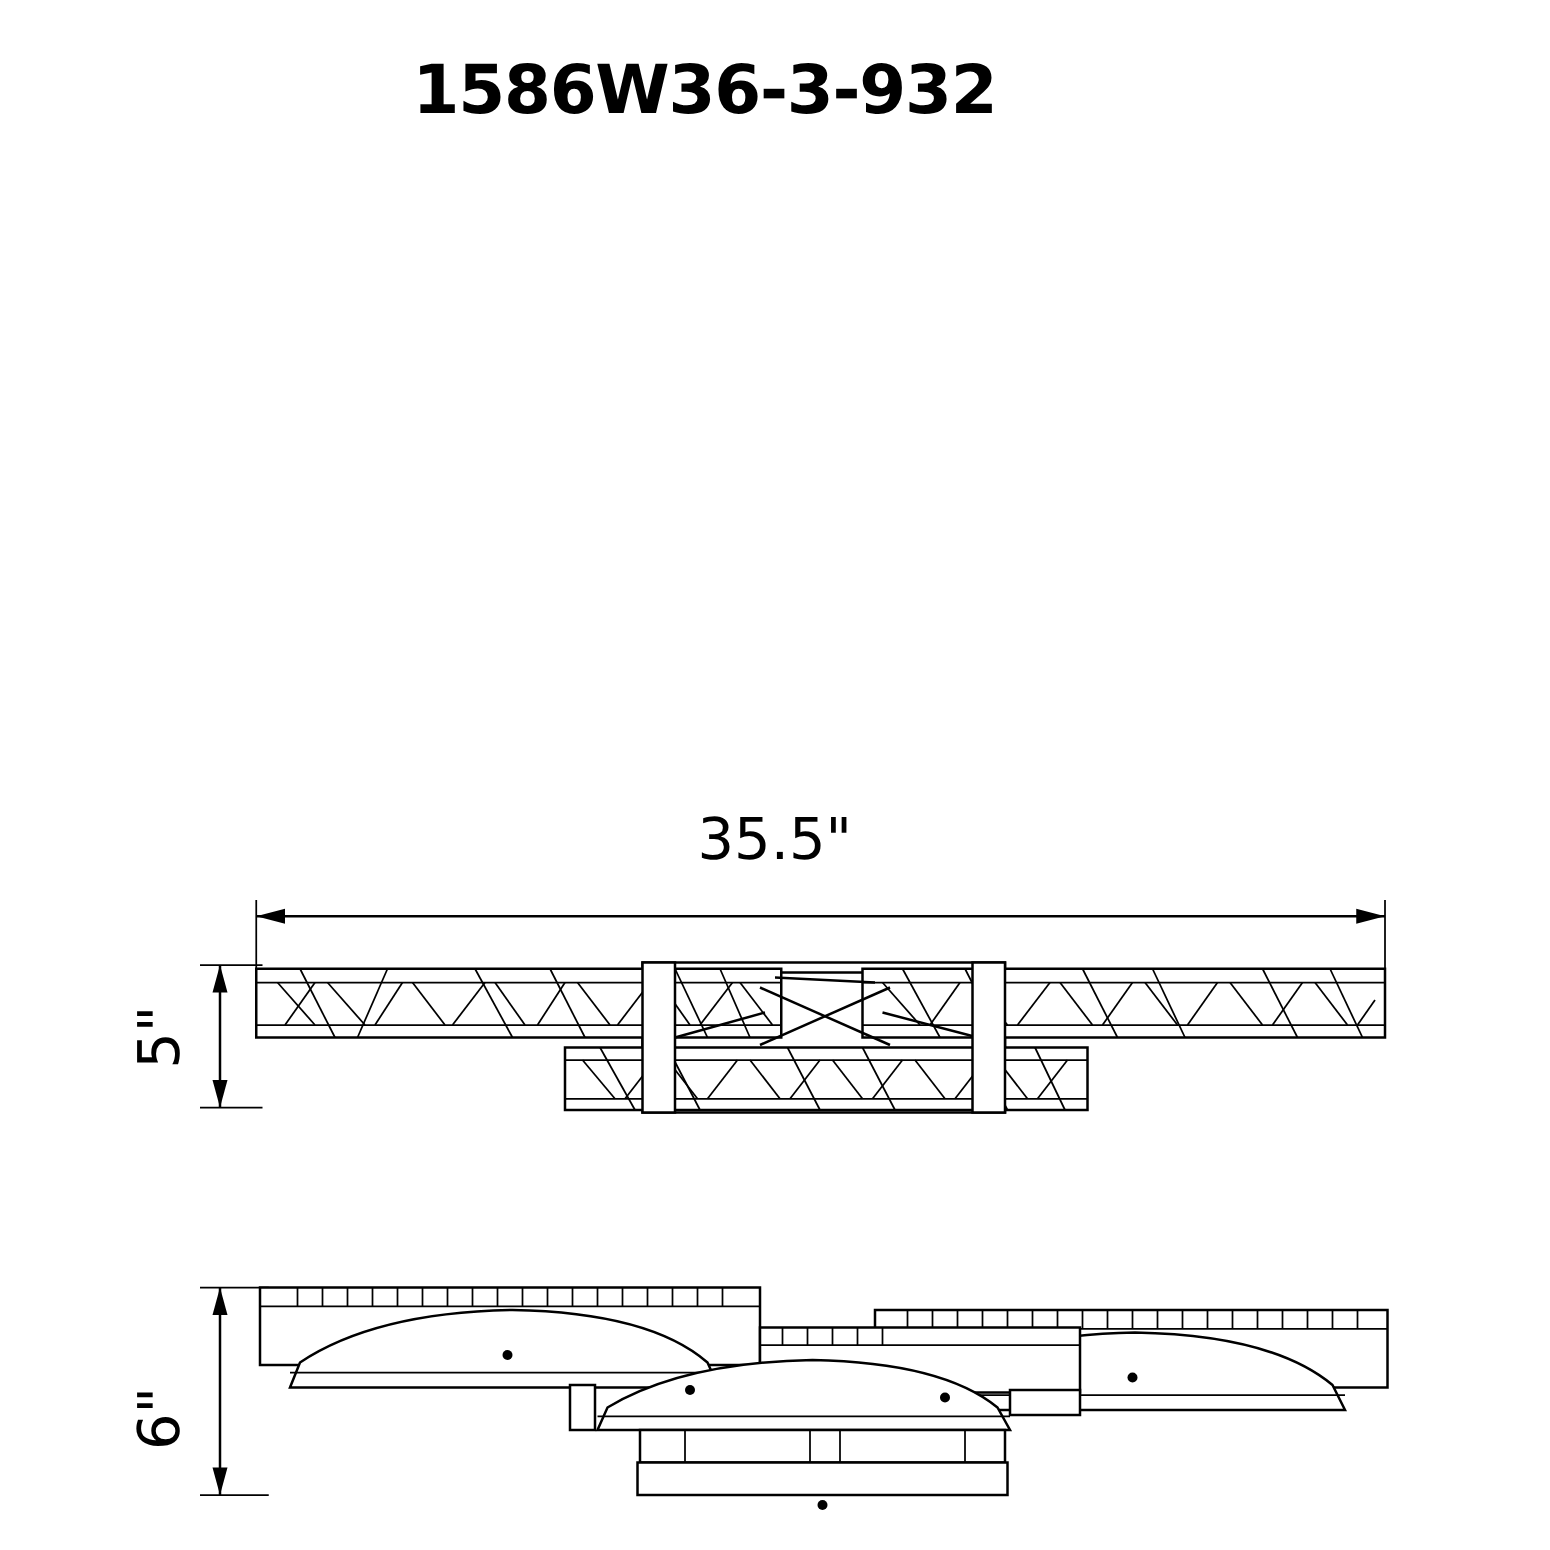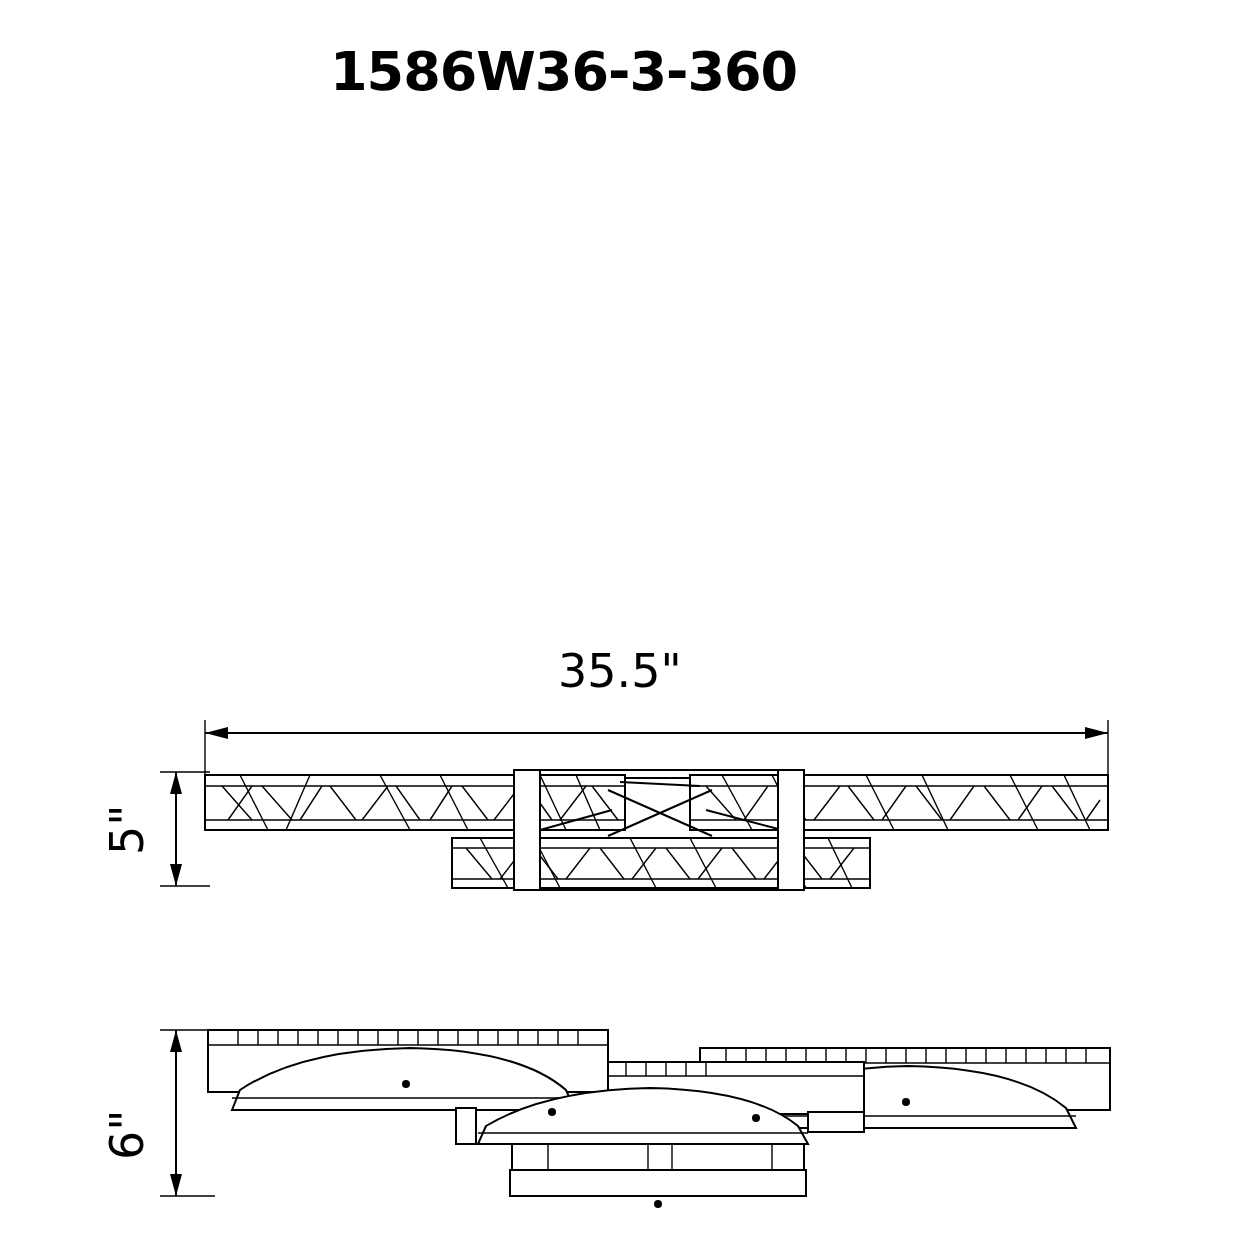--- a/index.html
+++ b/index.html
@@ -74,21 +74,21 @@
   }
   .dot {
     fill: #000000;
   }
 </style>
 </head>
 <body>
 
 <div id="page">
 
-  <div class="title">1586W36-3-360</div>
+  <div class="title">1586W36-3-932</div>
 
   <div class="dim-label" id="width-label">35.5"</div>
 
   <div class="dim-label vert-label" id="height1-label">5"</div>
 
   <div class="dim-label vert-label" id="height2-label">6"</div>
 
   <svg class="figure" viewBox="0 0 1240 1240">
 
     <g>

